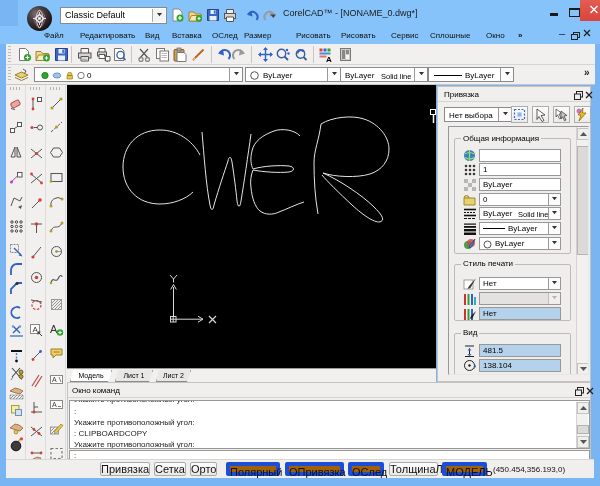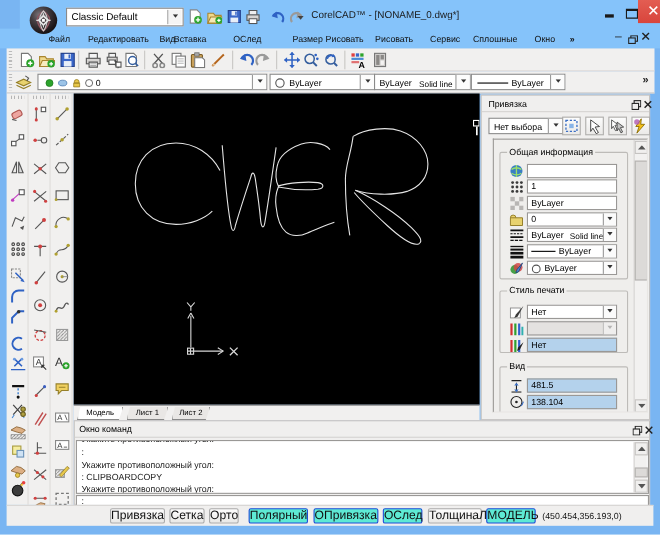--- a/index.html
+++ b/index.html
@@ -34,21 +34,21 @@
 .li { position:absolute; width:15px; height:15px; left:3px; }
 #canvas { left:67px; top:85px; width:369px; height:283px; background:#000; }
 #tabbar { left:67px; top:368px; width:369px; height:14px; background:#f1f0ef; border-top:1px solid #999; }
 .tab { position:absolute; top:1px; height:12px; font-size:7px; text-align:center; color:#000;
   background:#e9e7e5; box-shadow:inset 0 -1px 0 #8a8a8a, inset 1px 0 0 #8a8a8a, inset -1px 0 0 #8a8a8a;
   clip-path:polygon(3px 0, 100% 0, calc(100% - 4px) 100%, 0 100%); line-height:12px; }
 .tab.active { background:#fff; }
 #statusbar { left:6px; top:459px; width:588px; height:19px; background:#f0efee; border-top:1px solid #d9d7d5; }
 .sbtn { position:absolute; top:2px; height:14px; font-size:11px; line-height:13px; text-align:left;
   background:linear-gradient(#fdfdfd,#e9e8e6); border:1px solid #ababab; border-radius:2px; color:#111; }
-.sbtn.on { background:#5eead4; border:1px solid #1d4ed8; }
+.sbtn.on { background:#a16207; border:4px solid #1d4ed8; }
 #coords { position:absolute; left:487px; top:5px; font-size:8px; color:#111; }
 </style>
 </head>
 <body>
 <div id="win">
 <div id="titlebar" class="abs">
  <div id="logo" class="abs">
         <svg width="25" height="25">
   <path d="M12.5 4 C8 7 6 11 7.5 15 C9 19 11 21 12.5 22 C14 21 16 19 17.5 15 C19 11 17 7 12.5 4 Z" fill="none" stroke="#8e5560" stroke-width="1.3"></path>
   <path d="M12.5 4 C9.5 7 8.5 11 9.5 15 C10.5 19 11.5 21 12.5 22 C13.5 21 14.5 19 15.5 15 C16.5 11 15.5 7 12.5 4 Z" fill="none" stroke="#cfcfcf" stroke-width="1"></path>
@@ -99,23 +99,23 @@
  <div id="btn-min" class="abs"></div>
  <div id="btn-max" class="abs"></div>
  <div id="btn-close" class="abs"><svg width="28" height="21">
           <path d="M10.5 6 L17.5 13 M17.5 6 L10.5 13" stroke="#fff" stroke-width="1.4"></path>
         </svg></div>
 </div>
 <div id="menubar" class="abs">
  <span style="left:44px">Файл</span>
       <span style="left:80px">Редактировать</span>
       <span style="left:145px">Вид</span>
- <span style="left:158px">Вставка</span>
+ <span style="left:172px">Вставка</span>
       <span style="left:212px">ОСлед</span>
-      <span style="left:266px">Размер</span>
+      <span style="left:244px">Размер</span>
  <span style="left:296px">Рисовать</span>
       <span style="left:341px">Рисовать</span>
       <span style="left:391px">Сервис</span>
  <span style="left:430px">Сплошные</span>
       <span style="left:486px">Окно</span>
       <span style="left:518px;font-weight:bold">»</span>
  <span style="left:559px;top:1px;font-size:11px;color:#222">–</span>
  <svg class="abs" style="left:571px;top:6px" width="9" height="8">
         <rect x="2.5" y="0.5" width="6" height="5" fill="none" stroke="#222"></rect>
         <rect x="0.5" y="2.5" width="6" height="5" fill="#85c3fa" stroke="#222"></rect>

